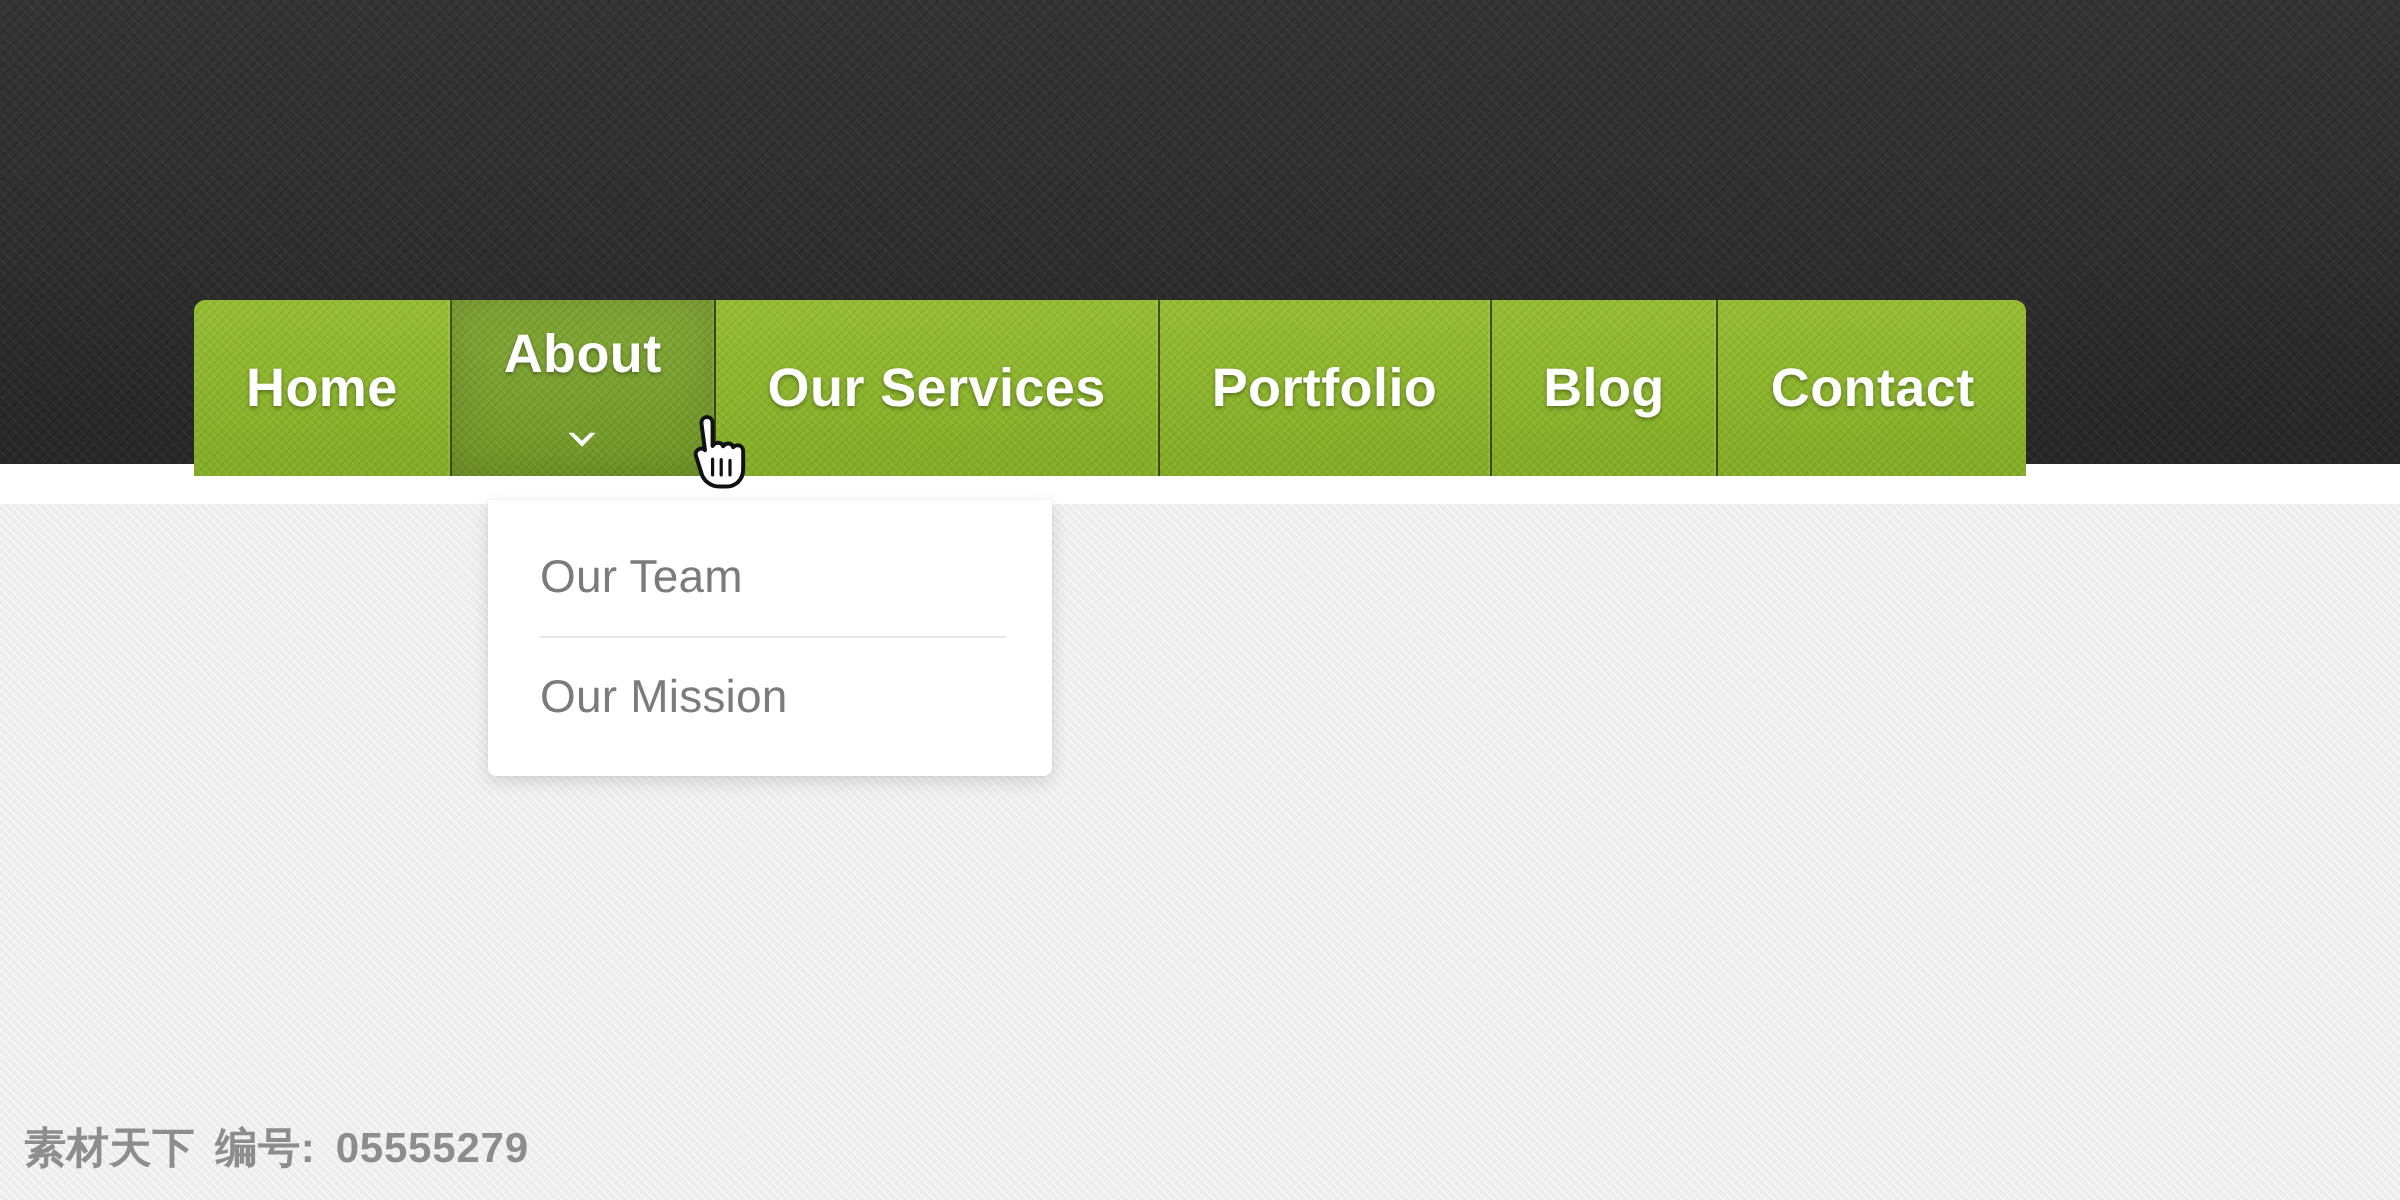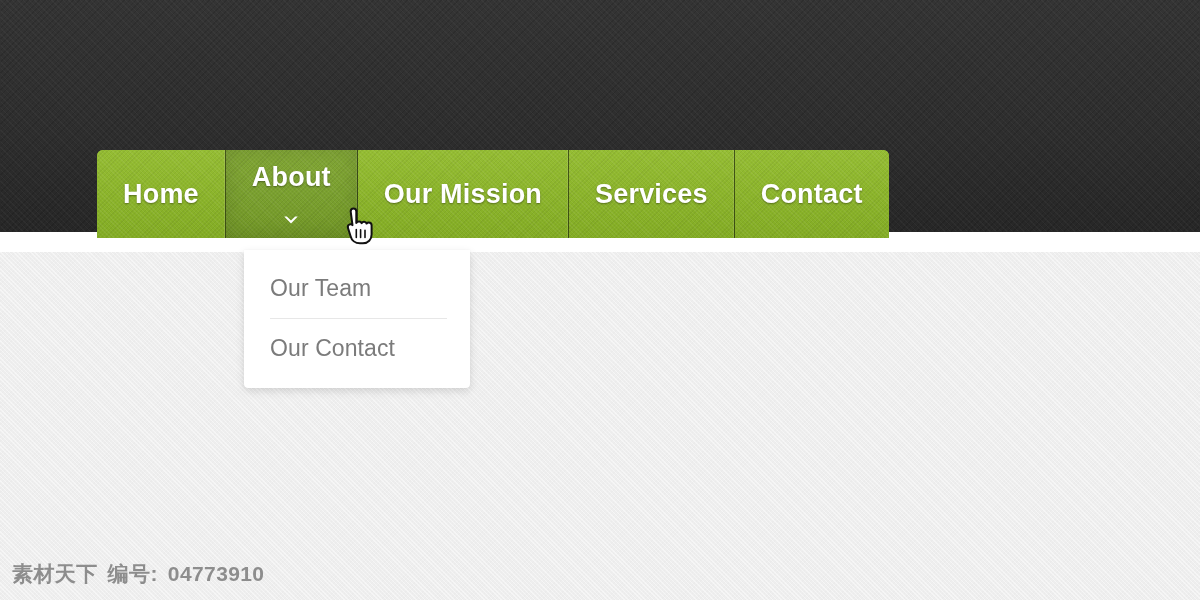--- a/index.html
+++ b/index.html
@@ -112,21 +112,21 @@
     top: 3px;
     flex: 0 0 auto;
   }
   .chevron-icon svg { display:block; width:20px; height:20px; }
 
   
   #dropdown {
     position: absolute;
     left: 244px;
     top: 250px;
-    width: 226px;
+    width: 282px;
     background: #ffffff;
     border-radius: 0 0 4px 4px;
     box-shadow: 0 3px 9px rgba(0,0,0,0.13), 0 0 1px rgba(0,0,0,0.10);
     padding: 8px 0 10px 0;
     box-sizing: border-box;
     z-index: 6;
   }
   .dropdown-item {
     position: relative;
     height: 60px;
@@ -198,40 +198,43 @@
     <div class="nav-item active">
       <span class="nav-label">About</span>
       <span class="chevron-icon">
         <svg viewBox="0 0 20 20" aria-hidden="true">
           <path d="M3.2 6.4 L10 13.4 L16.8 6.4 L14.2 6.4 L10 10.4 L5.8 6.4 Z" fill="#ffffff"></path>
         </svg>
       </span>
     </div>
 
     <div class="nav-item">
-      <span class="nav-label">Our Mission</span>
-    </div>
-
-    <div class="nav-item">
-      <span class="nav-label">Services</span>
-    </div>
-
+      <span class="nav-label">Our Services</span>
+    </div>
+
+    <div class="nav-item">
+      <span class="nav-label">Portfolio</span>
+    </div>
+
+    <div class="nav-item">
+      <span class="nav-label">Blog</span>
+    </div>
 
     <div class="nav-item">
       <span class="nav-label">Contact</span>
     </div>
 
   </nav>
 
   <div id="dropdown">
     <div class="dropdown-item">
       <span>Our Team</span>
     </div>
     <div class="dropdown-item">
-      <span>Our Contact</span>
+      <span>Our Mission</span>
     </div>
   </div>
 
   <div id="cursor">
     <svg viewBox="0 0 34 40" aria-hidden="true">
       <path d="M11.5 2.5 C13.2 2.5 14.3 3.9 14.3 5.6 L14.3 17.0
                C14.9 16.0 15.9 15.4 17.0 15.4 C18.3 15.4 19.2 16.1 19.6 17.1
                C20.1 16.3 21.0 15.8 22.0 15.8 C23.3 15.8 24.3 16.6 24.6 17.6
                C25.1 17.0 25.9 16.6 26.7 16.6 C28.3 16.6 29.6 17.9 29.6 19.6
                L29.6 28.5 C29.6 33.5 26.2 37.3 20.9 37.3
@@ -239,16 +242,16 @@
                L6.0 22.0 C5.5 20.4 6.3 18.9 7.8 18.4
                C8.8 18.1 9.8 18.4 10.5 19.1 L8.7 5.6
                C8.7 3.9 9.8 2.5 11.5 2.5 Z" fill="#ffffff" stroke="#111111" stroke-width="2" stroke-linejoin="round"></path>
       <path d="M14.3 23.5 L14.3 31.5 M18.6 23.8 L18.6 31.5 M23.0 24.2 L23.0 31.5" stroke="#111111" stroke-width="1.6" stroke-linecap="round" fill="none"></path>
     </svg>
   </div>
 
   <div id="watermark">
     <span class="wm-seg">素材天下</span>
     <span class="wm-seg">编号:</span>
-    <span class="wm-seg">04773910</span>
+    <span class="wm-seg">05555279</span>
   </div>
 
 </div>
 
 </body></html>

